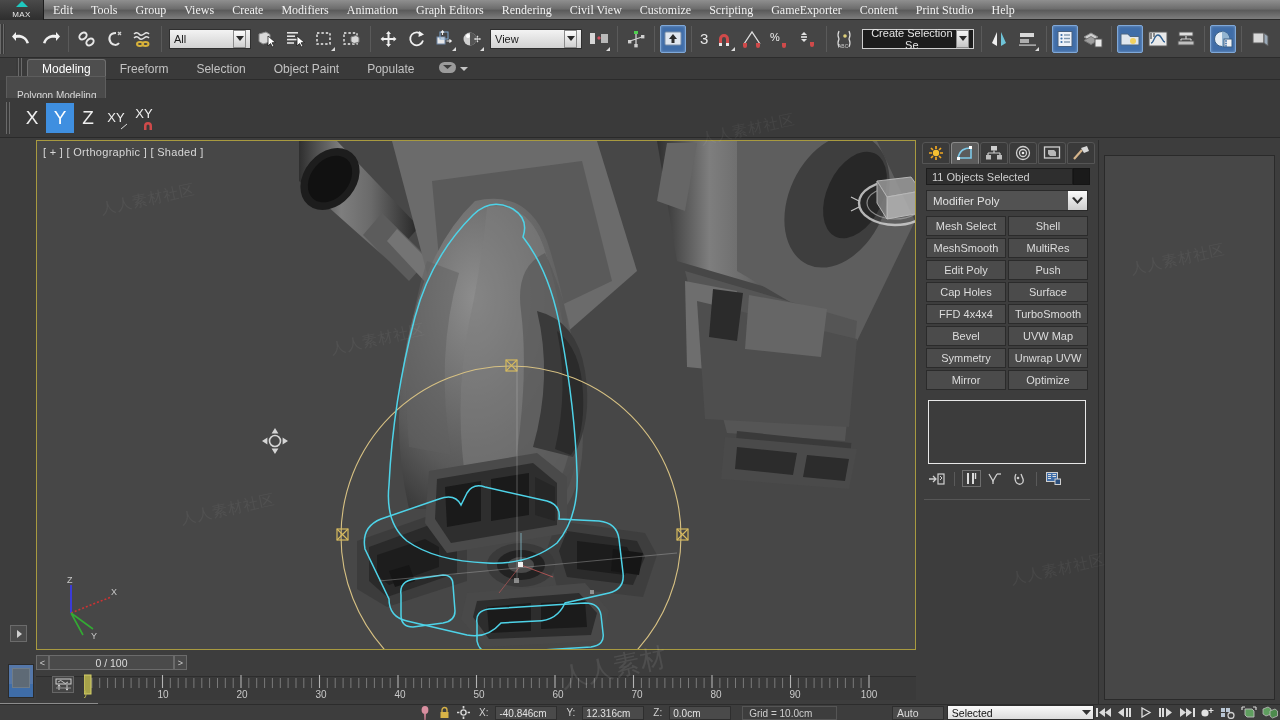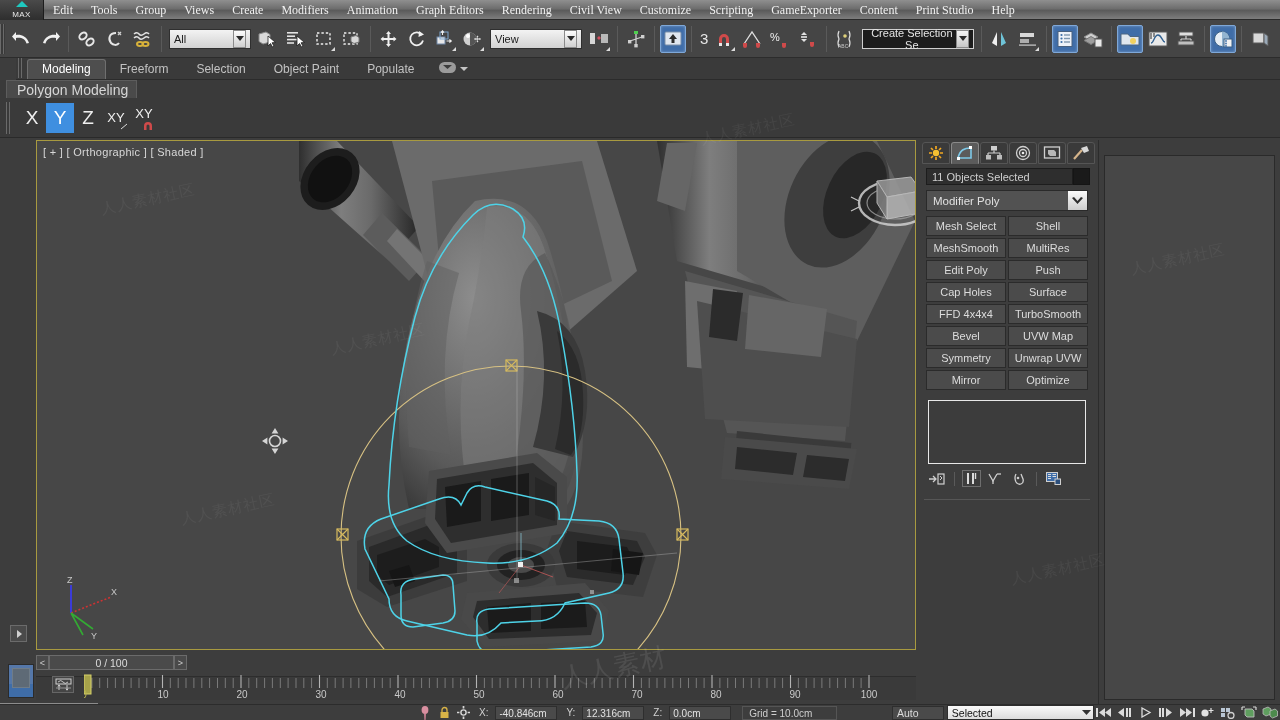--- a/index.html
+++ b/index.html
@@ -91,21 +91,21 @@
     border:1px solid #6f6f6f; border-bottom:none; }
   .rtab-icon { margin-left: 10px; display:flex;align-items:center;gap:4px;padding-bottom:3px; }
   .pill { width:17px;height:11px;border-radius:6px;background:#9b9b9b;
      display:flex;align-items:center;justify-content:center; }
 
   .ribbon-sub {
     position:absolute; left:0; top:80px; width:1280px; height:18px;
     background:#3a3a3a; display:flex; align-items:center;
   }
   .panel-title {
-    font-size:14px; color:#d6d6d6; padding:1px 8px 1px 10px;
+    font-size:10px; color:#d6d6d6; padding:13px 8px 1px 10px;
     background:#4a4a4a; border:1px solid #5d5d5d; border-bottom:none; margin-left:6px;
   }
   .ribbon-body {
     position:absolute; left:0; top:98px; width:1280px; height:40px;
     background:#3a3a3a; display:flex; align-items:center; padding-left:6px;
     border-bottom:1px solid #2a2a2a;
   }
   .ribbon-body .grip3 { width:6px;height:32px;margin-right:6px;
     background: repeating-linear-gradient(to right,#6a6a6a 0 1px,#3a3a3a 1px 3px); }
   .axbtn {

